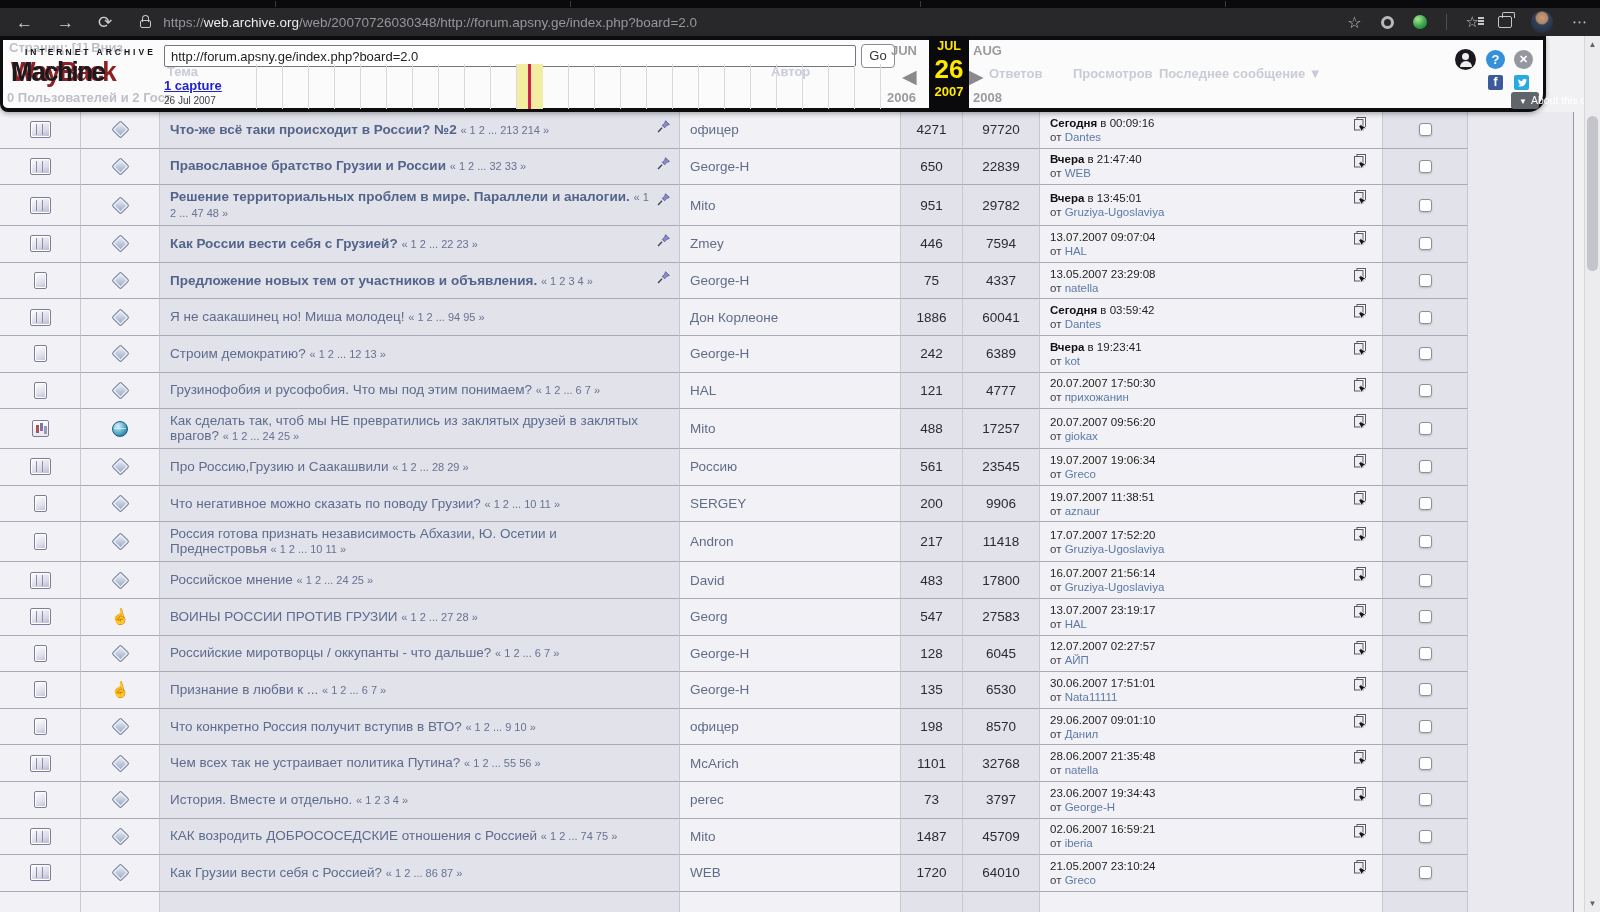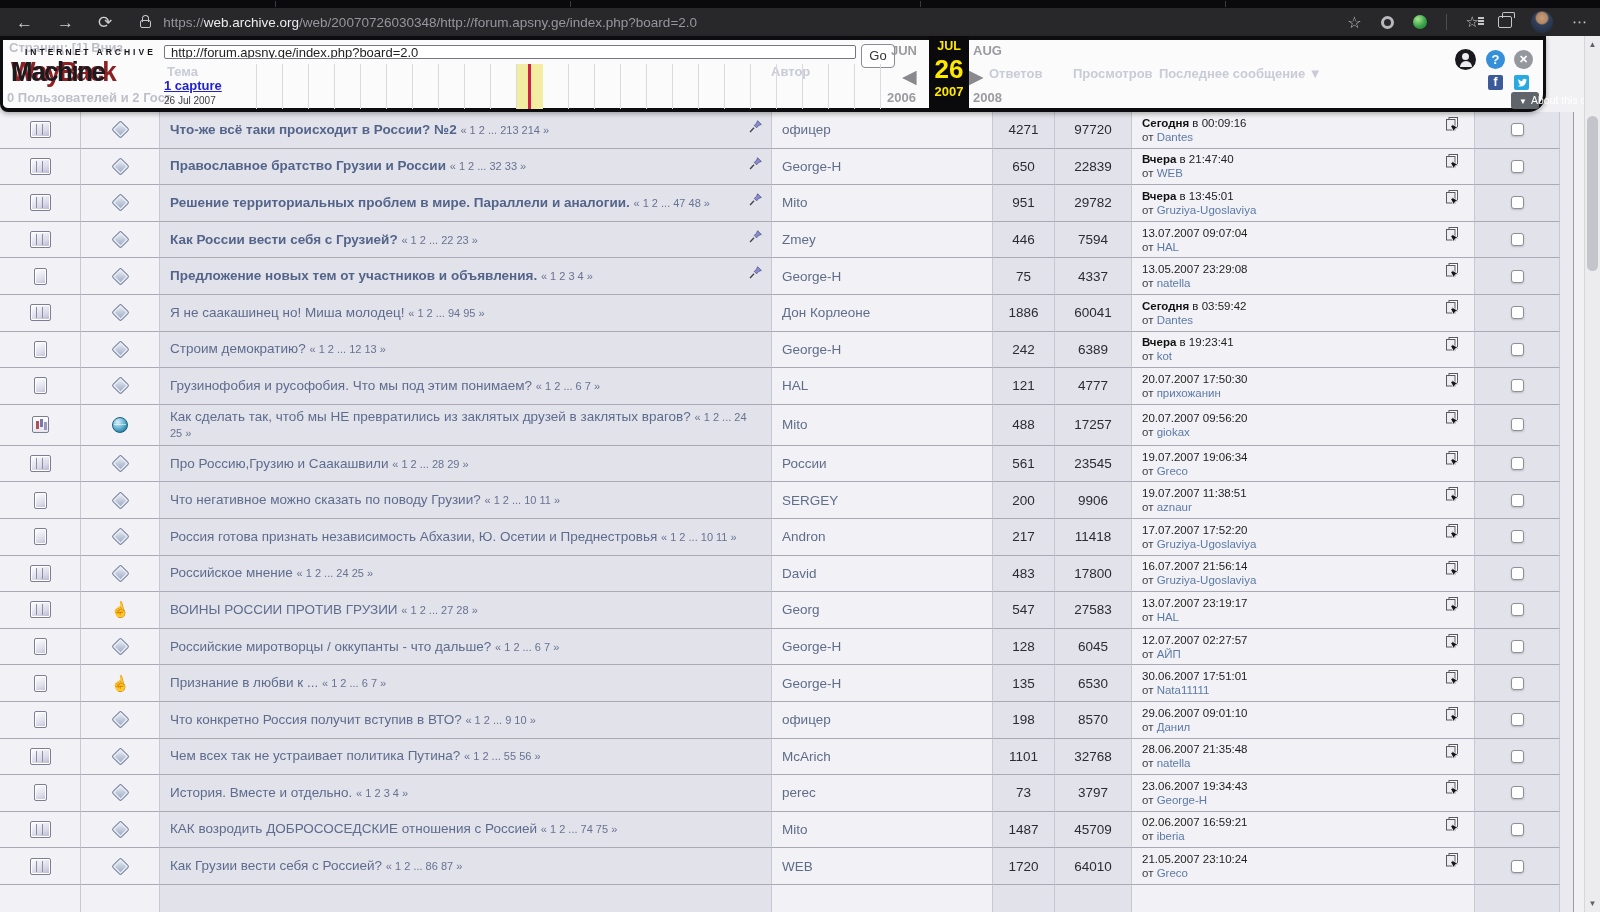--- a/index.html
+++ b/index.html
@@ -39,21 +39,21 @@
   .wb { position:absolute; left:0; top:36px; width:1546px; height:76px; background:#fbfbfc;
         border:3px solid #0d0d0f; border-top-width:4px; border-bottom-width:4px;
         border-radius:0 0 18px 8px; z-index:6; box-shadow:0 2px 5px rgba(0,0,0,.3); }
   .wb * { position:absolute; }
   .ghost { color:rgba(90,95,115,.38); font-weight:bold; font-size:13px; white-space:nowrap; }
   .ghost-hdr { color:#c9cbd6; font-weight:bold; font-size:13px; white-space:nowrap; }
   .wb-logo-top { left:22px; top:7px; font-size:8.5px; font-weight:bold; letter-spacing:3px; color:#16161a; }
   .wb-logo-main { left:8px; top:16px; font-size:26px; font-weight:bold; letter-spacing:-1.5px;
                   transform:scaleY(1.05); white-space:nowrap; }
   .wb-way { color:#8e2024; } .wb-machine { color:#1a1a1e; }
-  .wb-url { left:161px; top:5px; width:692px; height:14px; border:1px solid #767680; background:#fff;
+  .wb-url { left:161px; top:5px; width:692px; height:22px; border:1px solid #767680; background:#fff;
             font-size:13px; color:#222; padding:0 6px; border-radius:2px; font-family:"Liberation Sans",sans-serif; }
   .wb-go { left:858px; top:4px; width:34px; height:24px; background:#fff; border:1px solid #8a8a92;
            border-radius:4px; font-size:13px; color:#333; text-align:center; line-height:22px; }
   .wb-captures { left:161px; top:38px; font-size:13px; font-weight:bold; color:#2222cc; text-decoration:underline; }
   .wb-capdate { left:161px; top:55px; font-size:10px; color:#3a3a3e; }
   .wb-timeline { left:228px; top:24px; width:664px; height:45px;
       background:repeating-linear-gradient(to right, transparent 0, transparent 25px, #d9d9de 25px, #d9d9de 26px); }
   .wb-ylband { left:286px; top:0; width:26px; height:45px; background:#f2eda0; }
   .wb-redline { left:297px; top:0; width:3px; height:45px; background:#cf2149; }
   .wb-mprev { left:888px; top:3px; } .wb-mnext { left:970px; top:3px; }
@@ -90,21 +90,21 @@
 
   
   .forum { position:absolute; left:0; top:112px; width:1574px; bottom:0; overflow:hidden;
            background:#e9e9ef; border-right:1px solid #9a9aa5; }
   .row { display:flex; width:1573px; min-height:36.6px; align-items:stretch; }
   .cell { border-right:1px solid #c8c8d2; border-bottom:1px solid #a9aab6;
           display:flex; align-items:center; }
   .bg1 { background:#e2e2eb; } .bg2 { background:#f2f2f6; }
   .c1 { width:81px; justify-content:center; }
   .c2 { width:79px; justify-content:center; }
-  .c3 { width:612px; position:relative; padding:4px 24px 4px 10px; }
+  .c3 { width:520px; position:relative; padding:4px 24px 4px 10px; }
   .c4 { width:221px; padding-left:10px; }
   .c5 { width:62px; justify-content:center; }
   .c6 { width:77px; justify-content:center; }
   .c7 { width:343px; position:relative; padding:3px 44px 3px 10px;
         flex-direction:column; align-items:flex-start; justify-content:center; }
   .c8 { width:85px; justify-content:center; }
   .subj { line-height:15px; font-size:13.5px; }
   .title { color:#5d6c8d; text-decoration:none; cursor:pointer; }
   .row.sticky .title { font-weight:bold; color:#53648a; }
   .pages { font-size:11px; color:#667391; cursor:pointer; }
@@ -531,21 +531,21 @@
       <span class="icon2 i2-diamond"></span>
     </div>
     <div class="cell c3 bg1">
       <div class="subj">
         <a class="title">Про Россию,Грузию и Саакашвили</a>
         <span class="pages">« 1 2 ... 28 29 »</span>
       </div>
 
     </div>
     <div class="cell c4 bg2">
-      <a class="author">России</a>
+      <a class="author">Россию</a>
     </div>
     <div class="cell c5 bg1">
       <span class="num">561</span>
     </div>
     <div class="cell c6 bg1">
       <span class="num">23545</span>
     </div>
     <div class="cell c7 bg2">
       <div class="lp-date"><span>19.07.2007 19:06:34</span></div>
       <div class="lp-by"><span>от</span> <a class="lp-user">Greco</a></div>

